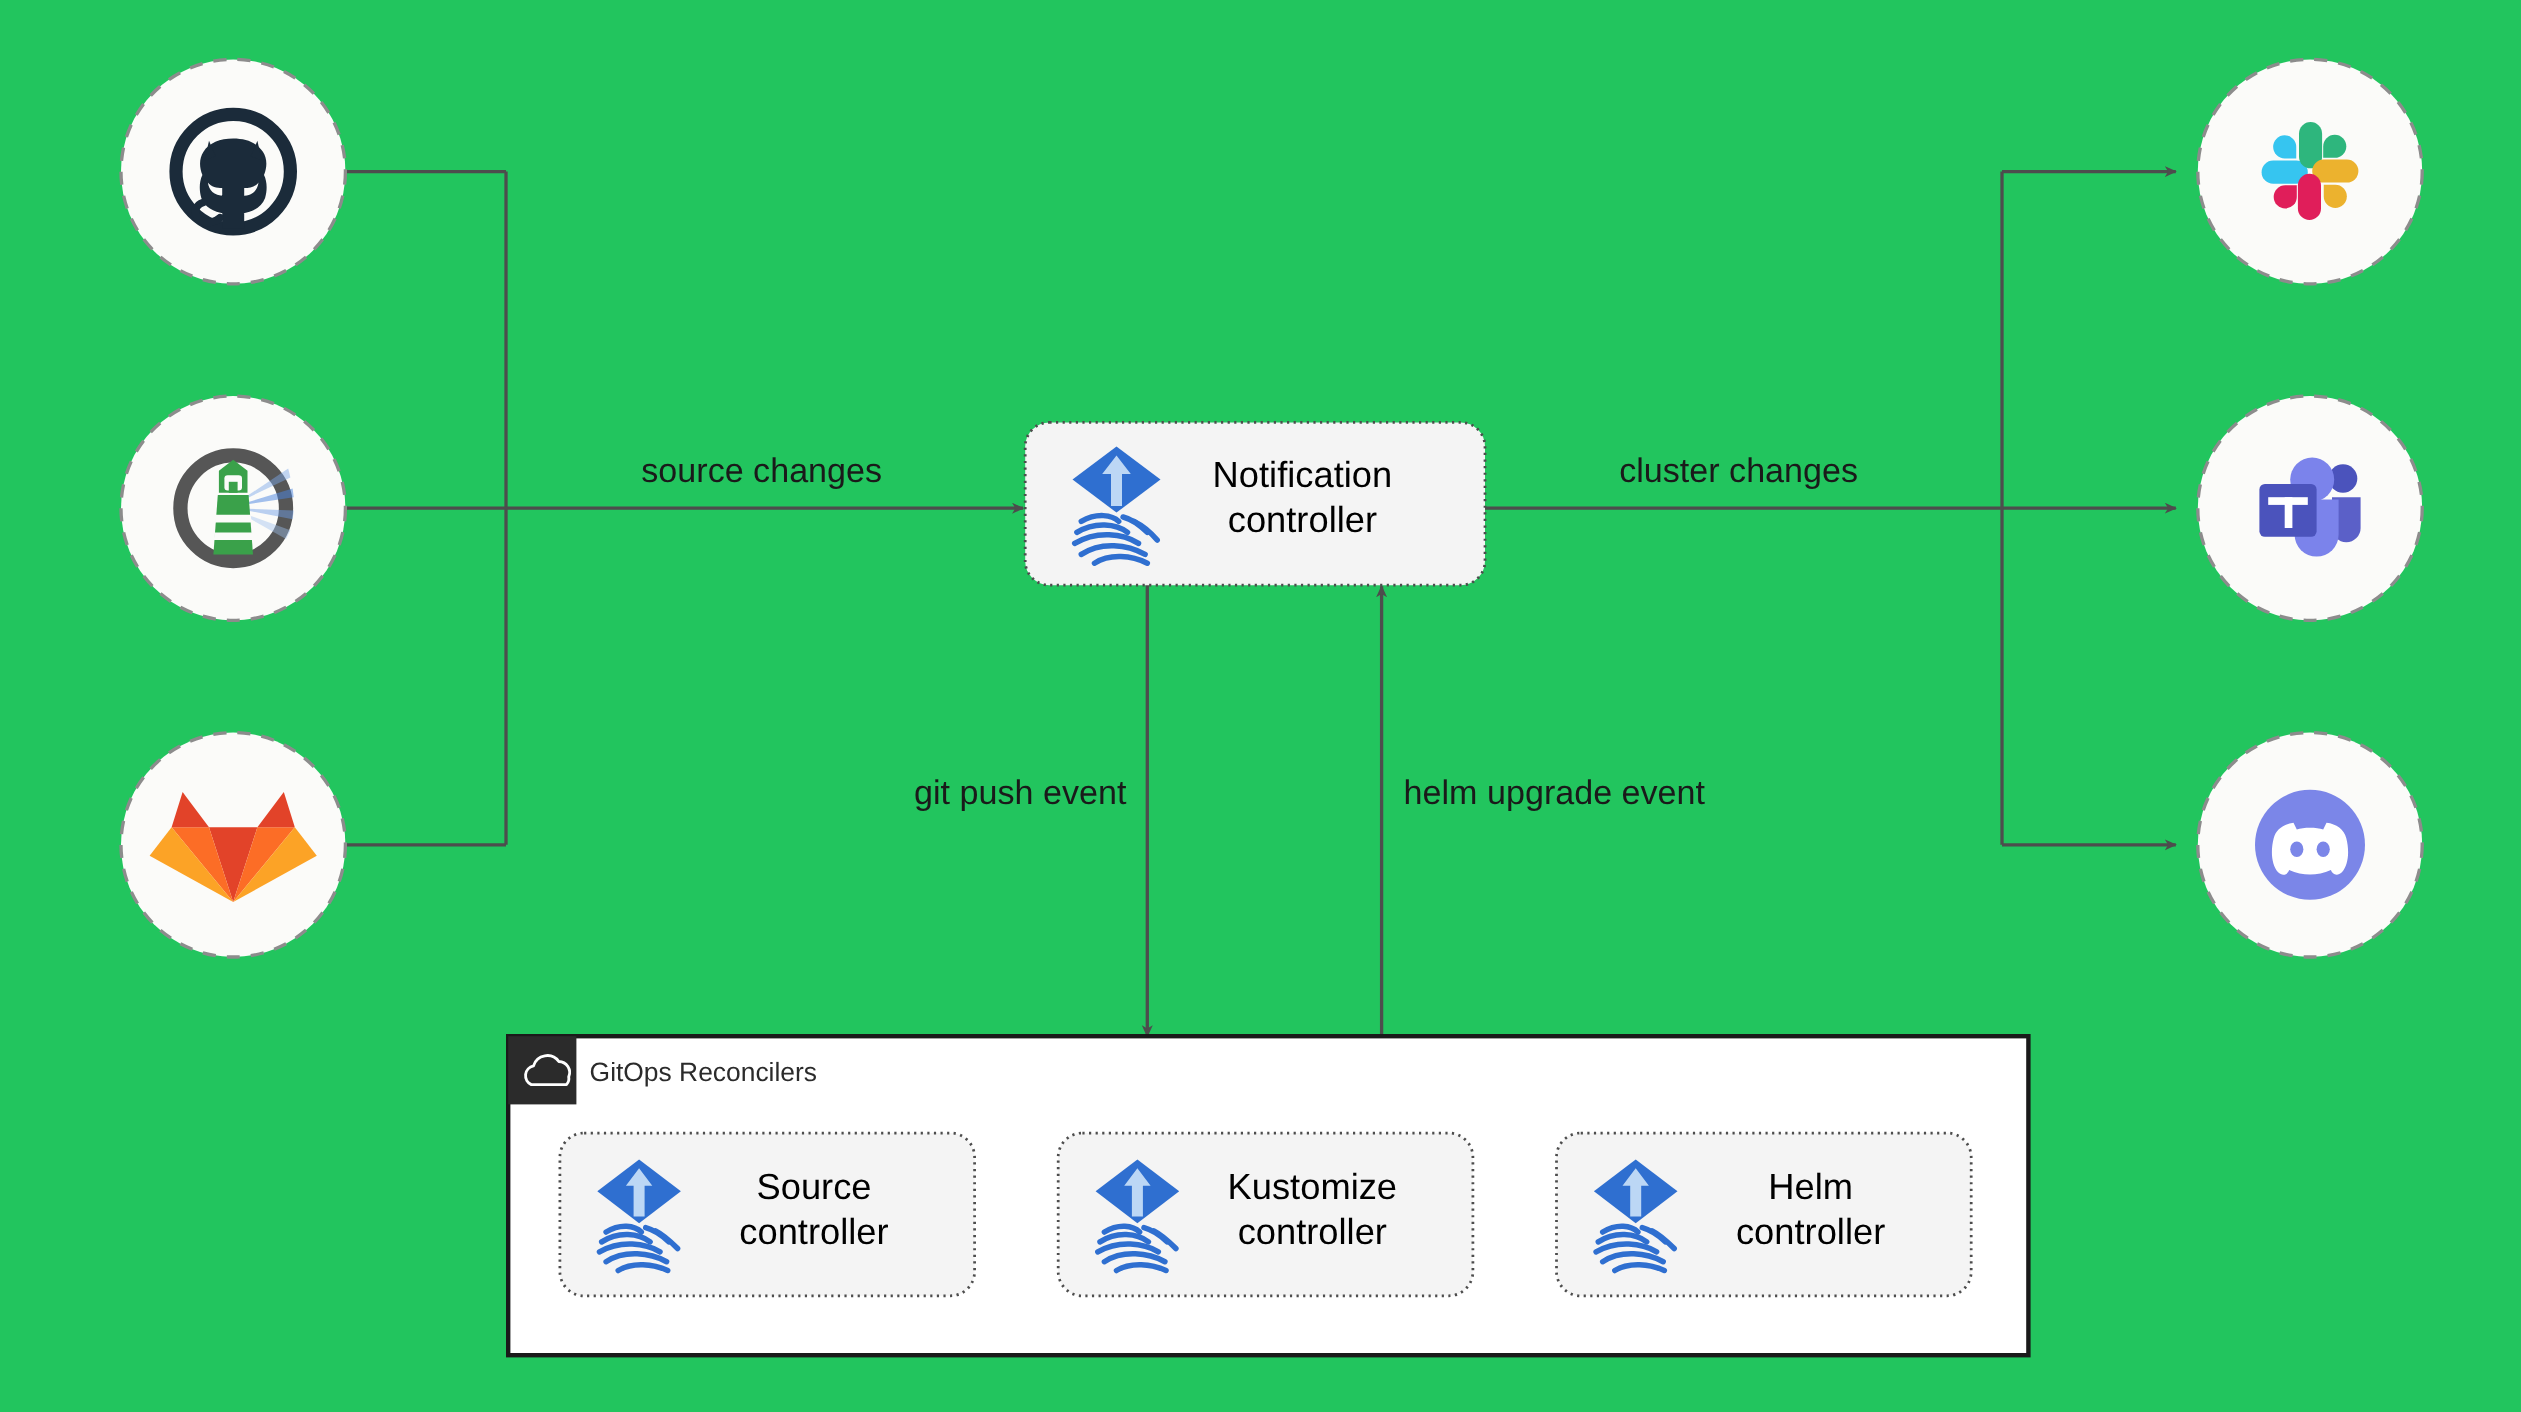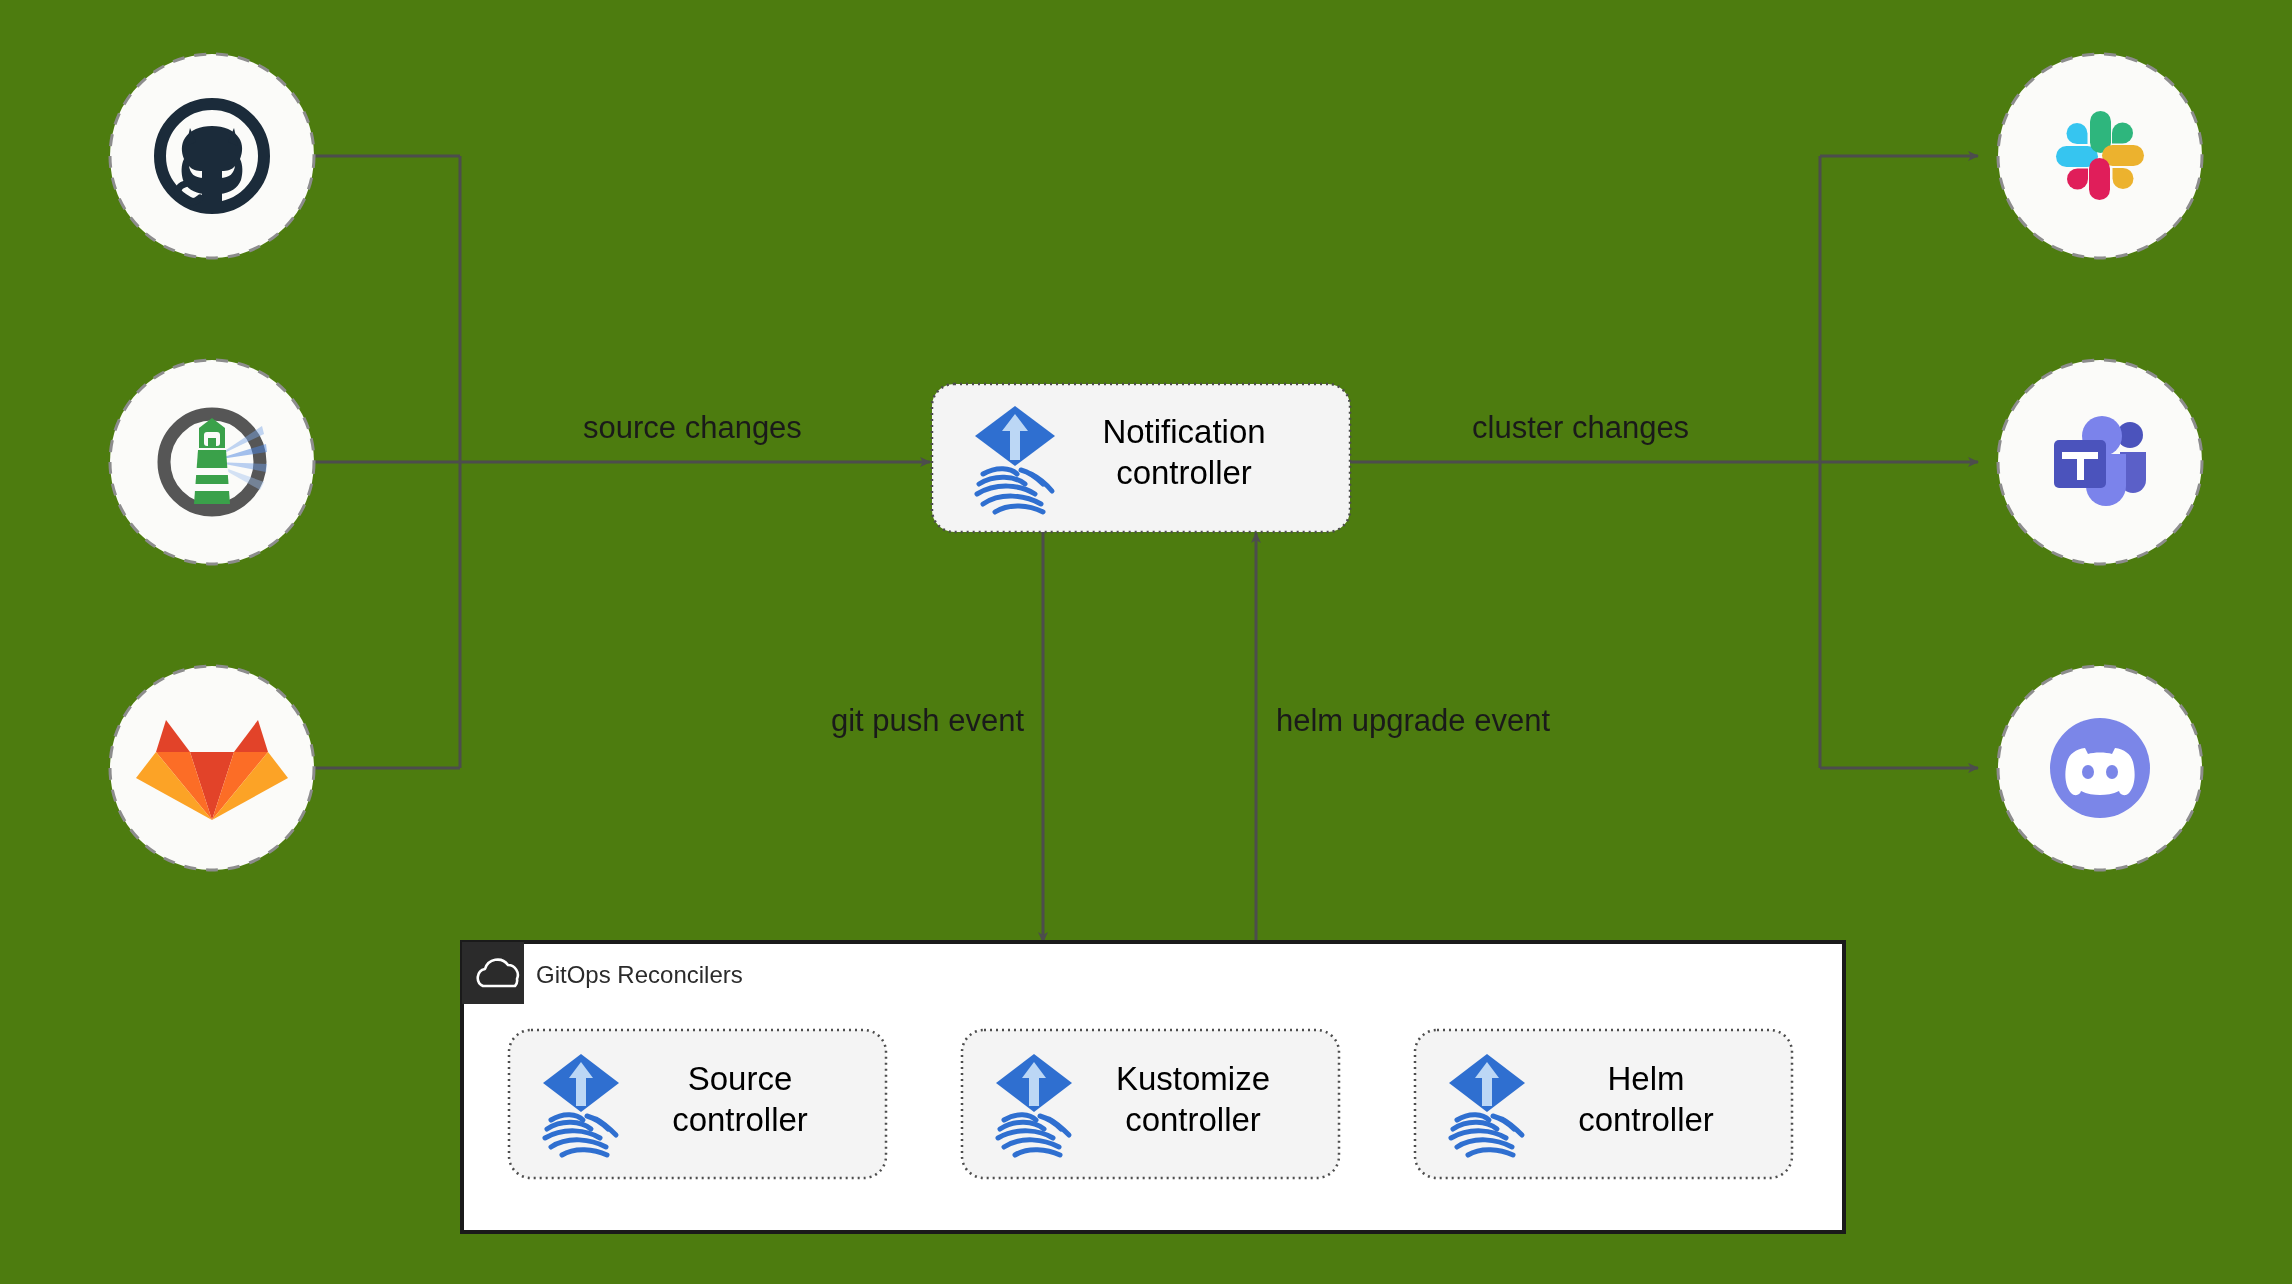--- a/index.html
+++ b/index.html
@@ -10,21 +10,21 @@
   body {
     width: 2292px;
     height: 1284px;
     overflow: hidden;
     font-family: "Liberation Sans", sans-serif;
   }
   #diagram {
     position: relative;
     width: 2292px;
     height: 1284px;
-    background: #4d7c0f;
+    background: #22c55e;
   }
   svg.layer {
     position: absolute;
     top: 0;
     left: 0;
     width: 2292px;
     height: 1284px;
   }
   .edge-line {
     stroke: #4d4d4d;

